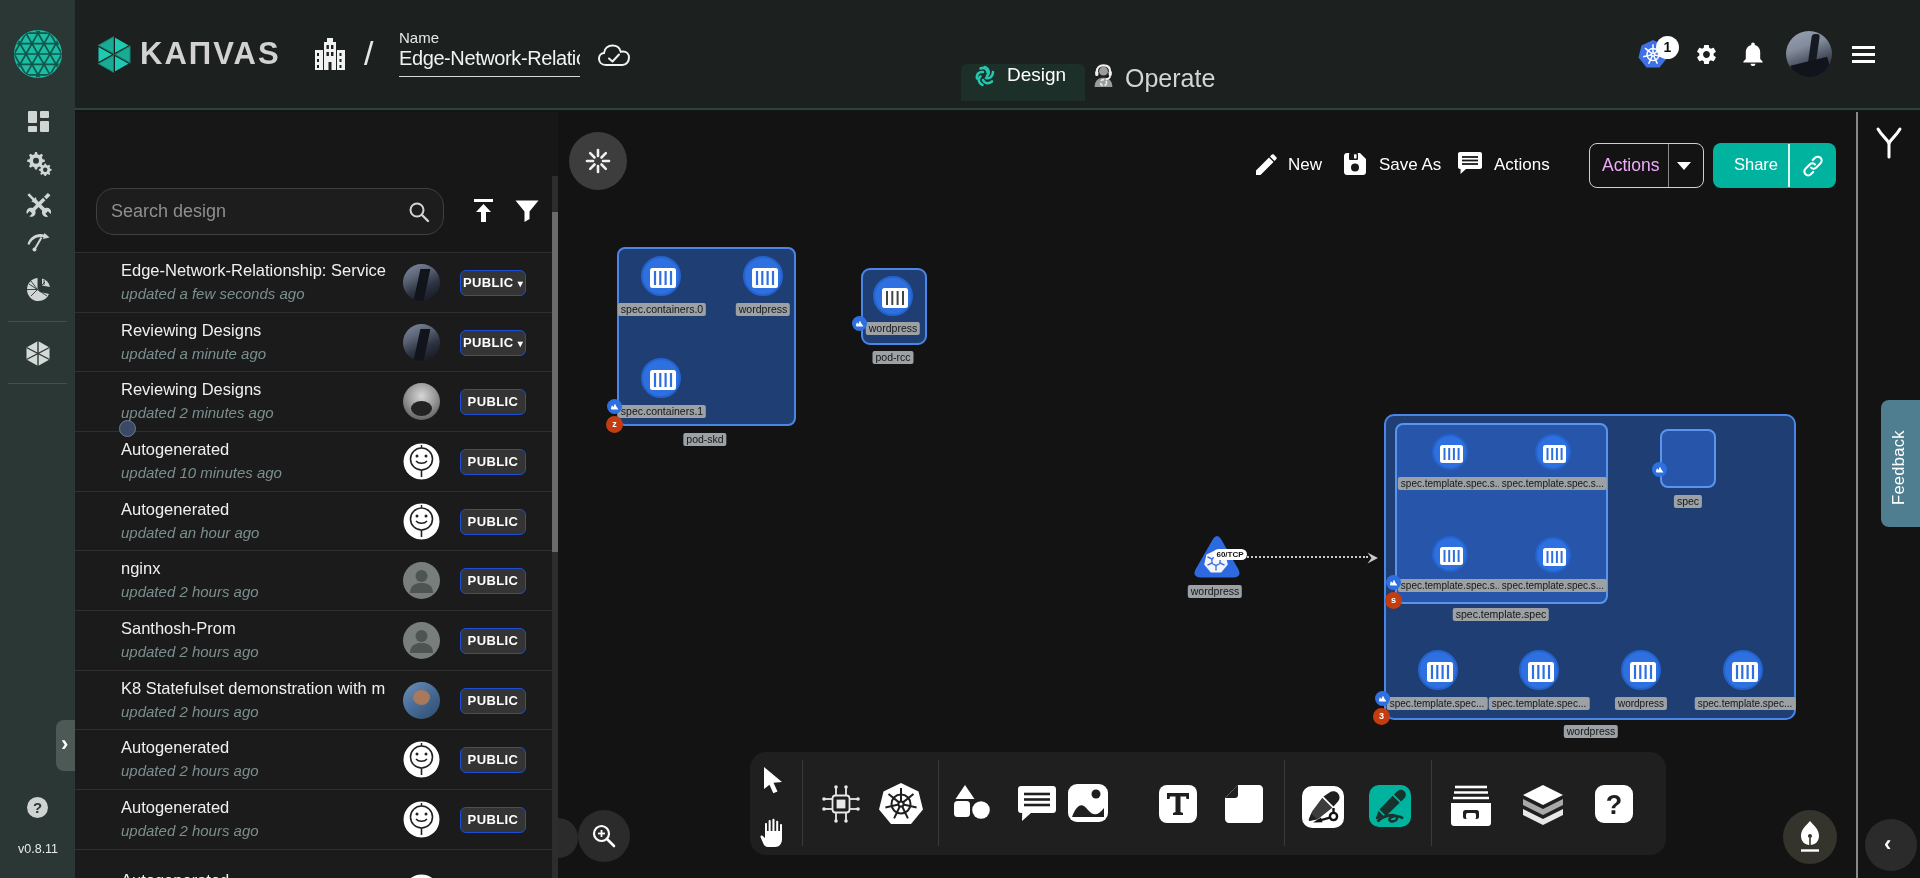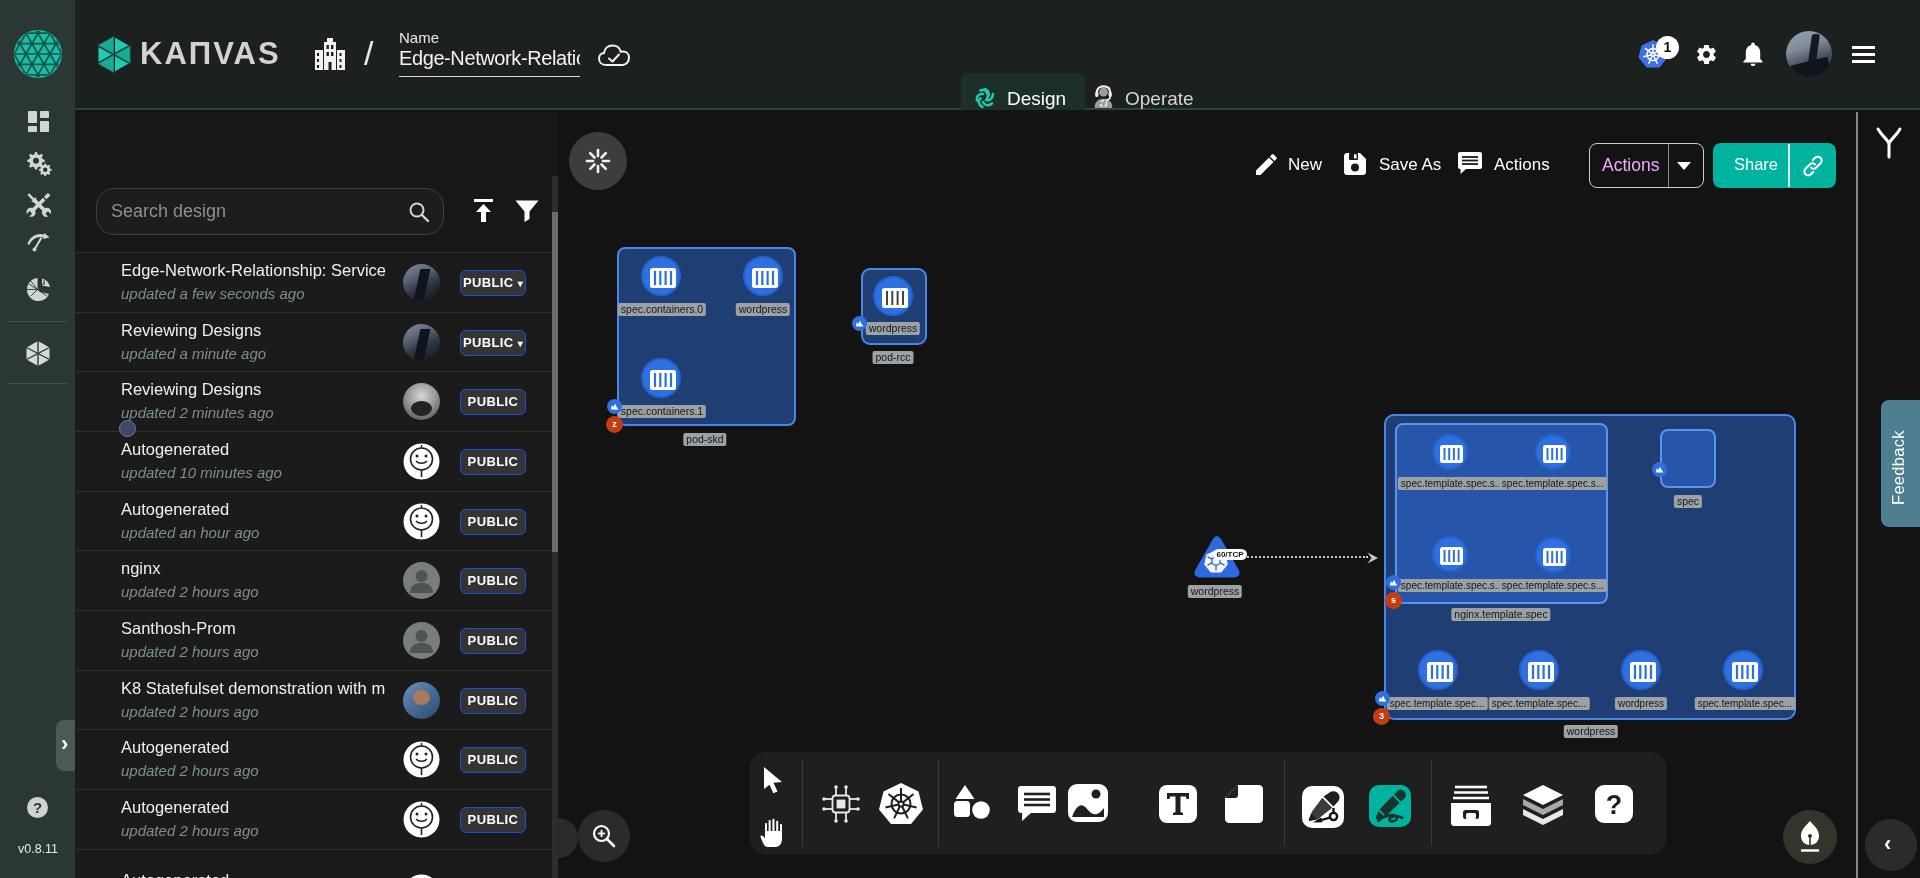--- a/index.html
+++ b/index.html
@@ -8,25 +8,25 @@
 #header { position:absolute; left:75px; top:0; width:1845px; height:110px; background:#1c201f; border-bottom:2px solid #27453c; }
 #sidebar { position:absolute; left:0; top:0; width:75px; height:878px; background:#2b3734; }
 #panel { position:absolute; left:75px; top:112px; width:483px; height:766px; background:#171717; overflow:hidden; }
 #canvas { position:absolute; left:558px; top:112px; width:1362px; height:766px; background:#131313; }
 .ic { position:absolute; }
 
 .kanvas-word { position:absolute; left:140px; top:36px; font-size:31px; font-weight:bold; letter-spacing:2px; color:#d2d2d2; }
 .nm-label { position:absolute; left:399px; top:29px; font-size:15px; color:#e8e8e8; }
 .nm-value { position:absolute; left:399px; top:47px; width:181px; font-size:20px; letter-spacing:-0.4px; color:#f2f2f2; border-bottom:1px solid #d8d8d8; padding-bottom:6px; white-space:nowrap; overflow:hidden; }
 .slash { position:absolute; left:364px; top:34px; font-size:34px; font-weight:300; color:#e8e8e8; }
-.tab { position:absolute; top:73px; height:37px; display:flex; align-items:flex-end; }
+.tab { position:absolute; top:64px; height:37px; display:flex; align-items:flex-start; }
 #tab-design { left:961px; width:124px; background:#1d2f29; border-radius:6px 6px 0 0; }
 #tab-design span { color:#fff; font-size:19px; margin-left:10px; }
 #tab-operate { left:1090px; width:130px; }
-#tab-operate span { color:#d4d4d4; font-size:19px; margin-left:10px; }
+#tab-operate span { color:#d4d4d4; font-size:25px; margin-left:10px; }
 
 .sb-divider { position:absolute; left:8px; width:59px; height:1px; background:#45504c; }
 .sb-expander { position:absolute; left:56px; top:720px; width:20px; height:51px; background:#4d5955; border-radius:8px 0 0 8px; }
 .sb-expander:after { content:"\203A"; color:#fff; font-size:22px; font-weight:bold; position:absolute; left:5px; top:11px; }
 .help-circle { position:absolute; left:27px; top:797px; width:21px; height:21px; border-radius:50%; background:#cfd4d2; color:#2b3734; font-weight:bold; font-size:15px; text-align:center; line-height:21px; }
 .version { position:absolute; left:18px; top:842px; color:#e8ecea; font-size:12.5px; }
 
 .panel-title { position:absolute; left:0; top:7px; width:483px; height:49px; background:#070707; color:#ececec; font-size:17.5px; letter-spacing:0.3px; text-align:center; line-height:49px; }
 .searchbox { position:absolute; left:21px; top:76px; width:348px; height:47px; background:#1d1d1d; border:1px solid #404040; border-radius:18px; }
 .searchbox span { position:absolute; left:14px; top:12px; color:#8f8f8f; font-size:18px; }
@@ -565,21 +565,21 @@
         <line x1="18.6" y1="3" x2="18.6" y2="15"></line>
       </g>
     </svg>
   </div>
 <div class="nlabel" style="left:1452px;top:477px;font-size:10px">spec.template.spec.s...</div>
 <div class="nlabel" style="left:1553px;top:477px;font-size:10px">spec.template.spec.s...</div>
 <div class="nlabel" style="left:1452px;top:579px;font-size:10px">spec.template.spec.s...</div>
 <div class="nlabel" style="left:1553px;top:579px;font-size:10px">spec.template.spec.s...</div>
 <div class="bblue" style="left:1386px;top:575px"></div>
 <div class="bred" style="left:1385px;top:592px">s</div>
-<div class="nlabel" style="left:1501px;top:608px">nginx.template.spec</div>
+<div class="nlabel" style="left:1501px;top:608px">spec.template.spec</div>
 <div class="grp" style="left:1660px;top:429px;width:56px;height:59px;border-radius:8px;background:#2755a9;border-color:#5b94ee"></div>
 <div class="bblue" style="left:1652px;top:462px"></div>
 <div class="nlabel" style="left:1688px;top:495px">spec</div>
 <div class="cnode" style="left:1418px;top:650px">
     <svg width="26" height="20" viewBox="0 0 26 20">
       <rect width="26" height="20" rx="2.5" fill="#fff"></rect>
       <g stroke="#2e70e0" stroke-width="2.2">
         <line x1="5" y1="3" x2="5" y2="17"></line>
         <line x1="10.3" y1="3" x2="10.3" y2="17"></line>
         <line x1="15.6" y1="3" x2="15.6" y2="17"></line>

